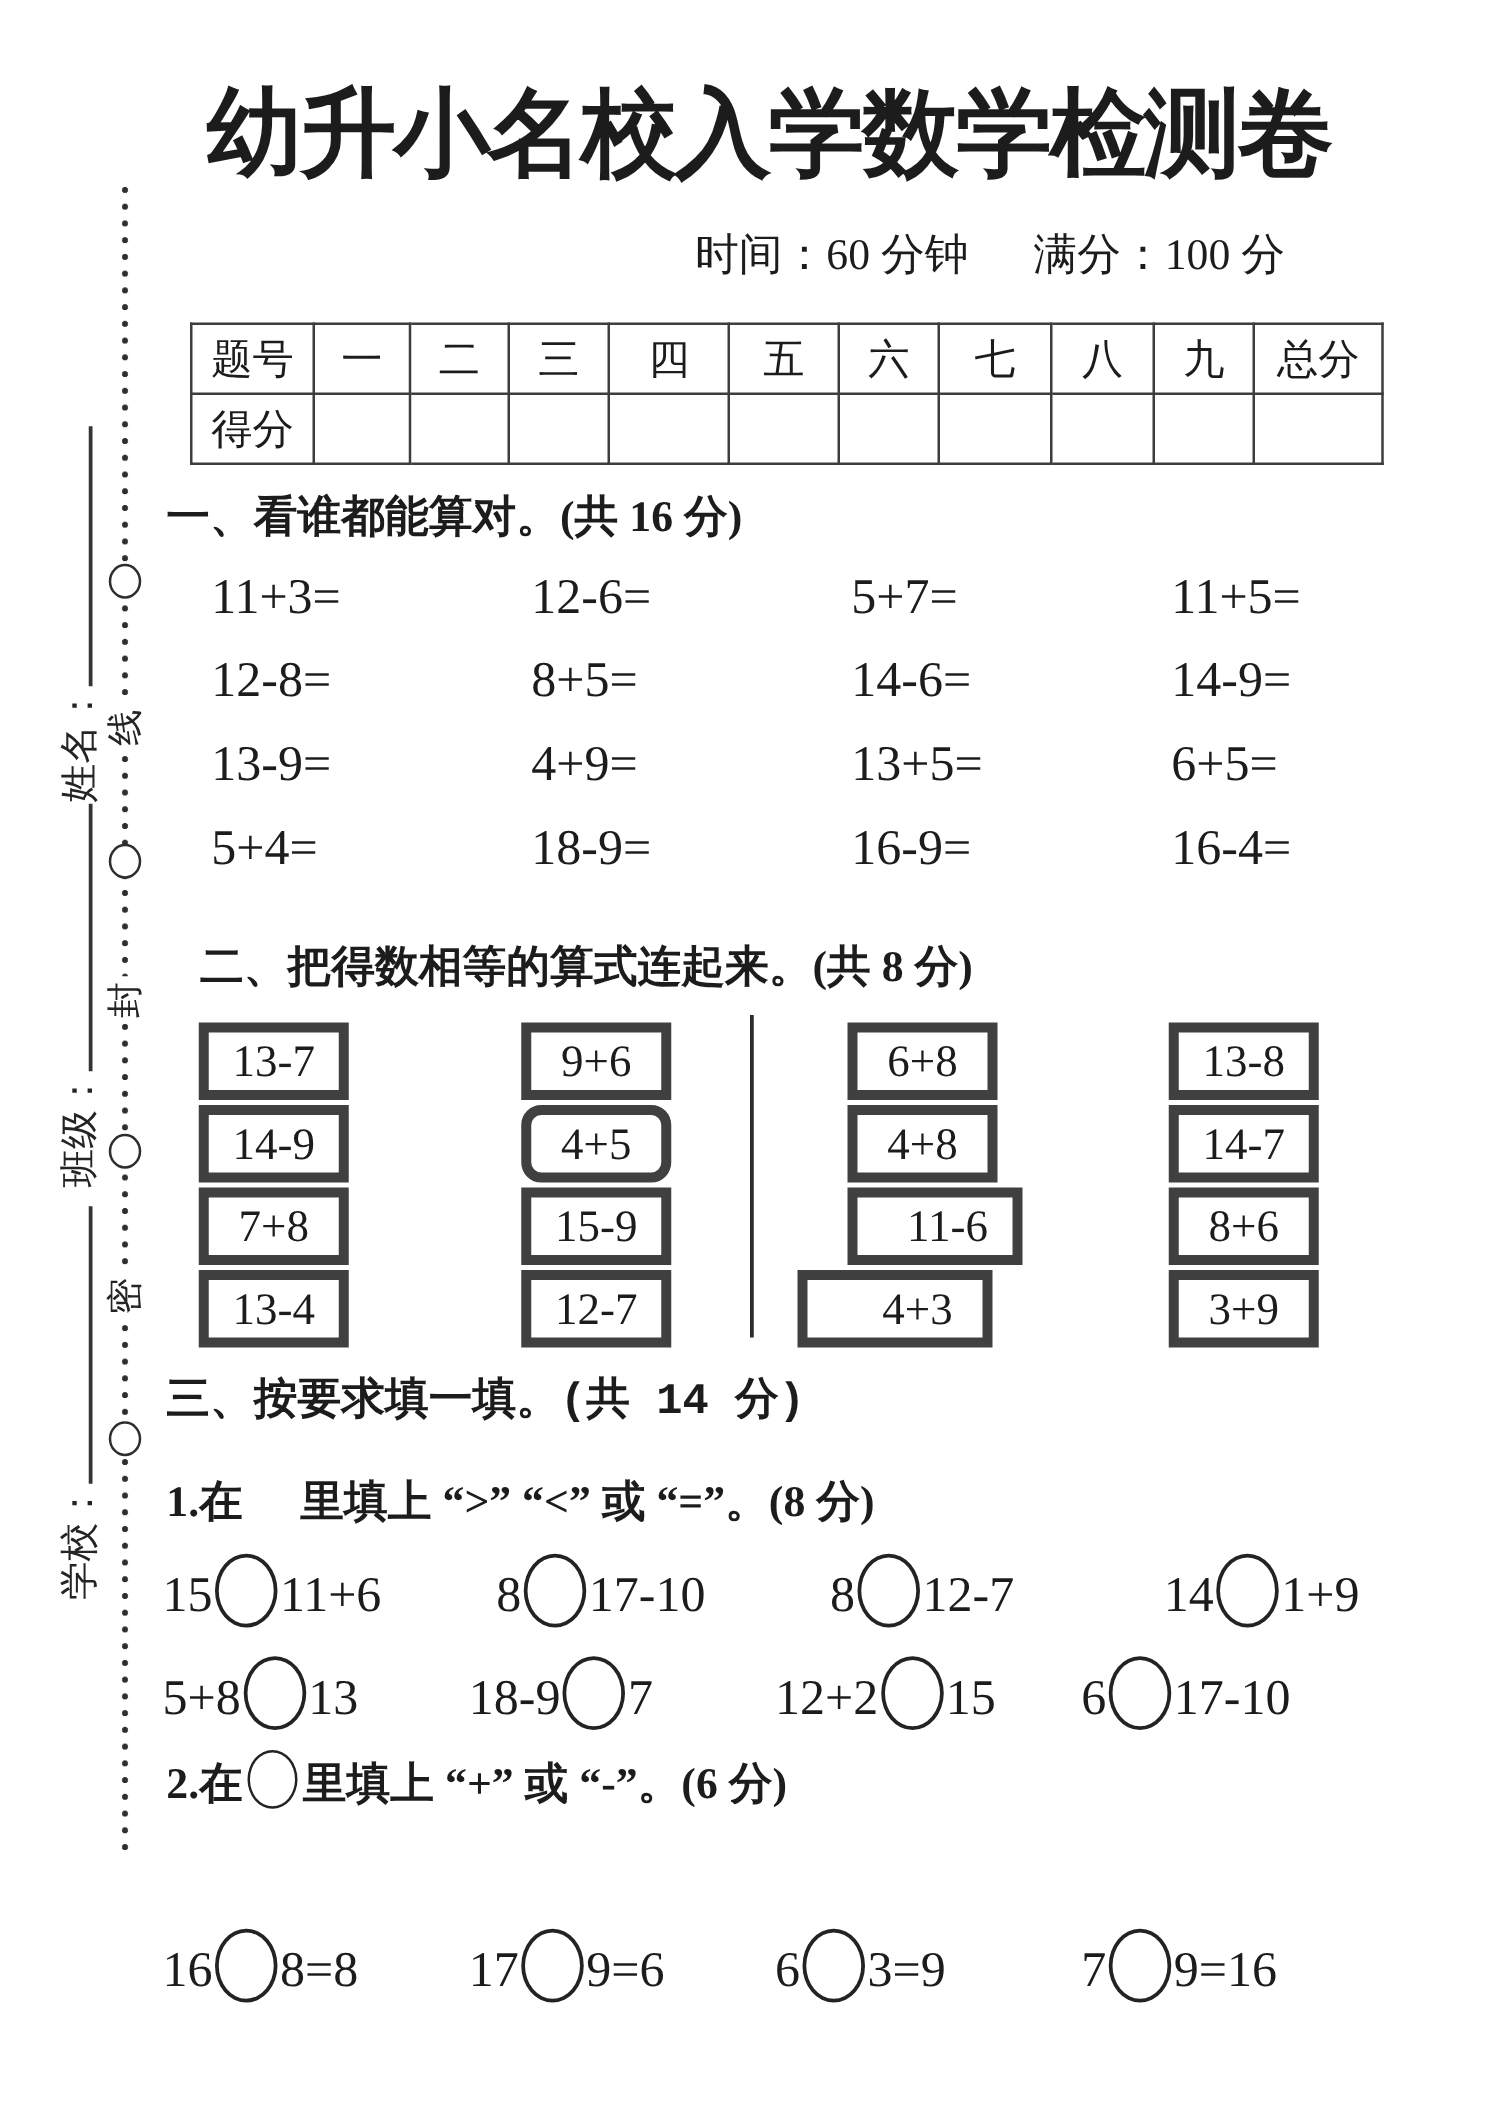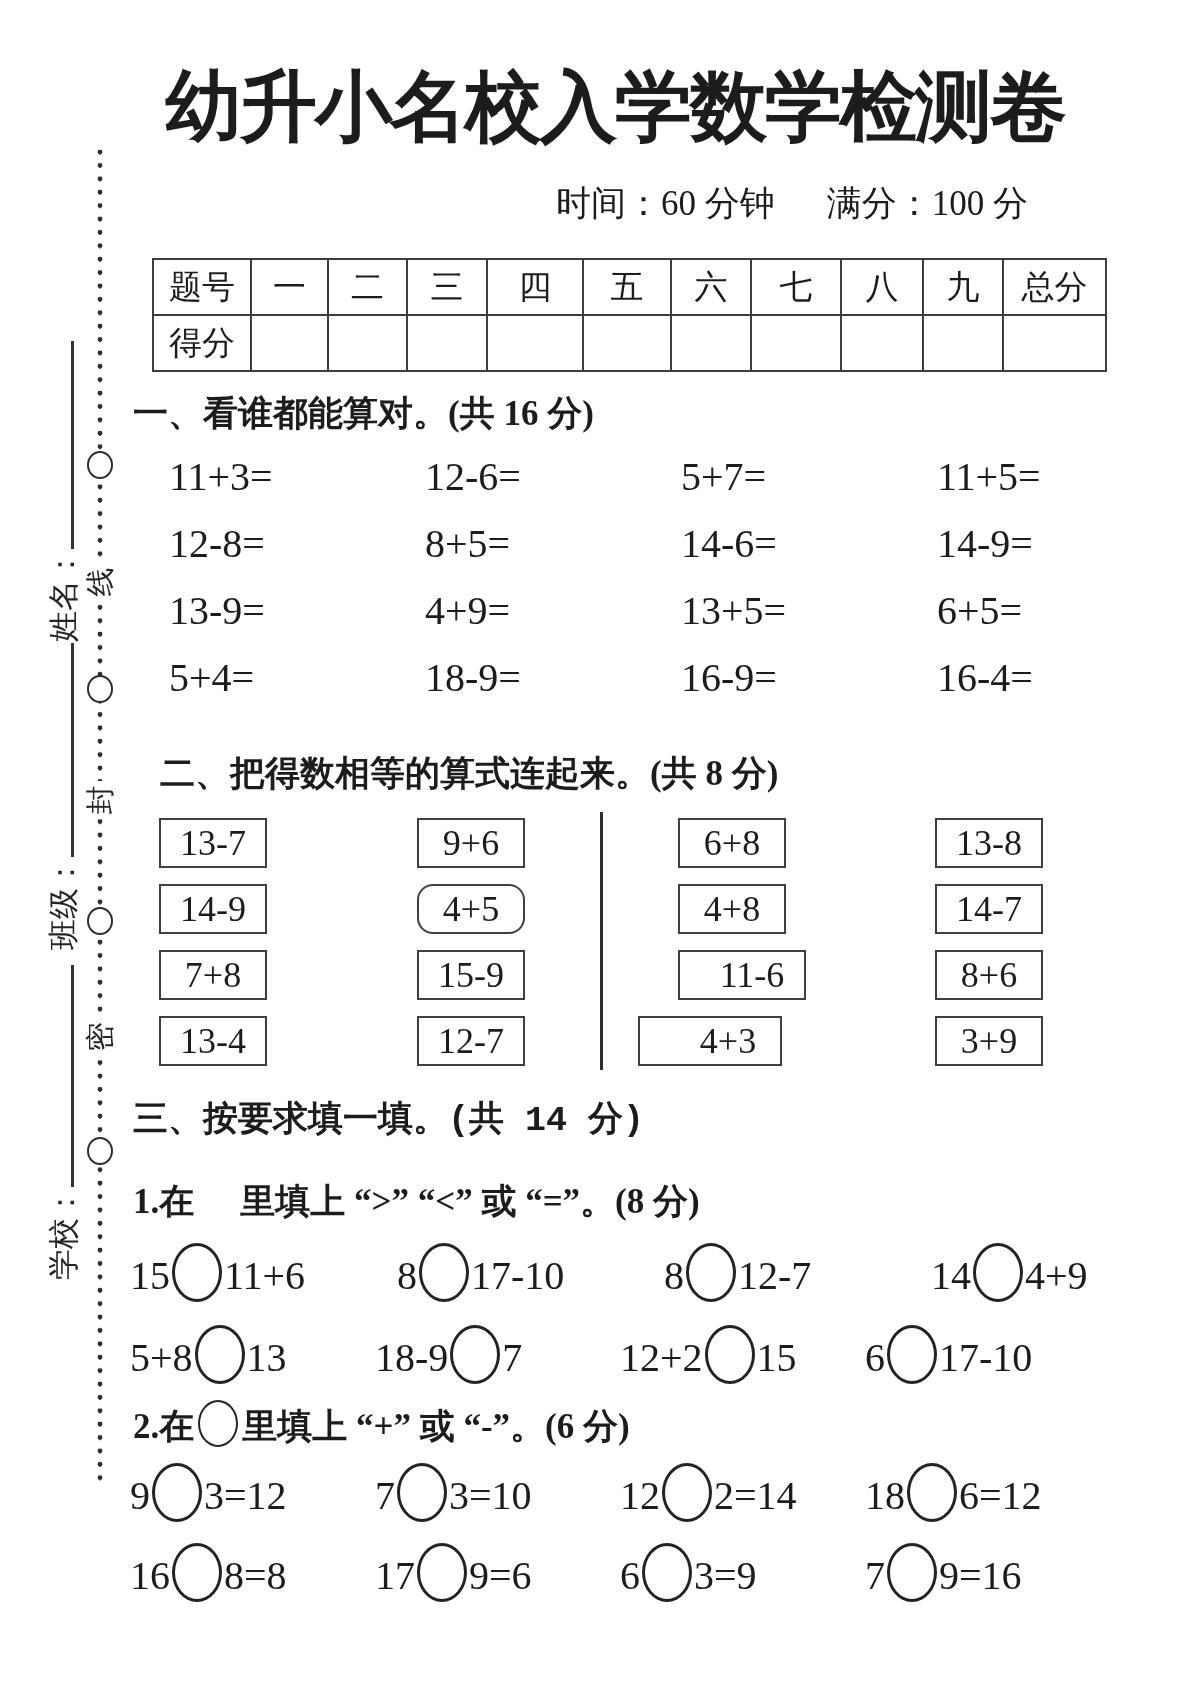--- a/index.html
+++ b/index.html
@@ -21,21 +21,21 @@
   #h2{top:750px;left:160px;}
   #h3{top:1095px;left:133px;font-family:Liberation Mono, monospace;}
   #h3s1{top:1178px;left:133px;}
   #h3s2{top:1400px;left:133px;}
   .hgap{display:inline-block;width:46px;}
   
   .sec1-grid{position:absolute;top:443px;left:133px;width:970px;display:grid;
              grid-template-columns:256px 256px 256px 190px;grid-auto-rows:67px;
              align-items:center;font-size:40px;margin-left:36px;}
   
-  .box{position:absolute;width:104px;height:46px;border:2px solid #404040;
+  .box{position:absolute;width:104px;height:46px;border:8px solid #404040;
        text-align:center;line-height:46px;font-size:36px;background:#fff;}
   .divider{position:absolute;left:600px;top:812px;width:3px;height:258px;background:#2c2c2c;}
   
   .cmp-row{position:absolute;left:130px;width:980px;display:grid;
            grid-template-columns:repeat(4,245px);align-items:center;height:60px;font-size:40px;}
   #rowA{top:1242px;gap:22px;} #rowB{top:1324px;} #rowC{top:1462px;} #rowD{top:1542px;}
   .cmp{white-space:nowrap;}
   .ellipse{display:inline-block;width:44px;height:53px;border:3px solid #232323;
            border-radius:50%;vertical-align:-13px;margin:0 2px;background:#fff;}
   .ellipse.small{width:36px;height:43px;border-width:2.5px;vertical-align:-9px;margin:0 4px;}
@@ -180,38 +180,32 @@
 
   <div class="sec-heading" id="h3">三、按要求填一填。(共 14 分)</div>
 
   <div class="sec-heading" id="h3s1">
     <span>1.在</span><span class="hgap"></span><span>里填上 “&gt;” “&lt;” 或 “=”。(8 分)</span>
   </div>
   <div class="cmp-row" id="rowA">
       <div class="cmp"><span>15</span><span class="ellipse"></span><span>11+6</span></div>
       <div class="cmp"><span>8</span><span class="ellipse"></span><span>17-10</span></div>
       <div class="cmp"><span>8</span><span class="ellipse"></span><span>12-7</span></div>
-      <div class="cmp"><span>14</span><span class="ellipse"></span><span>4+9</span></div>
+      <div class="cmp"><span>14</span><span class="ellipse"></span><span>1+9</span></div>
     </div>
   <div class="cmp-row" id="rowB">
       <div class="cmp"><span>5+8</span><span class="ellipse"></span><span>13</span></div>
       <div class="cmp"><span>18-9</span><span class="ellipse"></span><span>7</span></div>
       <div class="cmp"><span>12+2</span><span class="ellipse"></span><span>15</span></div>
       <div class="cmp"><span>6</span><span class="ellipse"></span><span>17-10</span></div>
     </div>
 
   <div class="sec-heading" id="h3s2">
     <span>2.在</span><span class="ellipse small"></span><span>里填上 “+” 或 “-”。(6 分)</span>
   </div>
-  <div class="cmp-row" id="rowC">
-      <div class="cmp"><span>9</span><span class="ellipse"></span><span>3=12</span></div>
-      <div class="cmp"><span>7</span><span class="ellipse"></span><span>3=10</span></div>
-      <div class="cmp"><span>12</span><span class="ellipse"></span><span>2=14</span></div>
-      <div class="cmp"><span>18</span><span class="ellipse"></span><span>6=12</span></div>
-    </div>
   <div class="cmp-row" id="rowD">
       <div class="cmp"><span>16</span><span class="ellipse"></span><span>8=8</span></div>
       <div class="cmp"><span>17</span><span class="ellipse"></span><span>9=6</span></div>
       <div class="cmp"><span>6</span><span class="ellipse"></span><span>3=9</span></div>
       <div class="cmp"><span>7</span><span class="ellipse"></span><span>9=16</span></div>
     </div>
 
 </div>
 
 </body></html>

